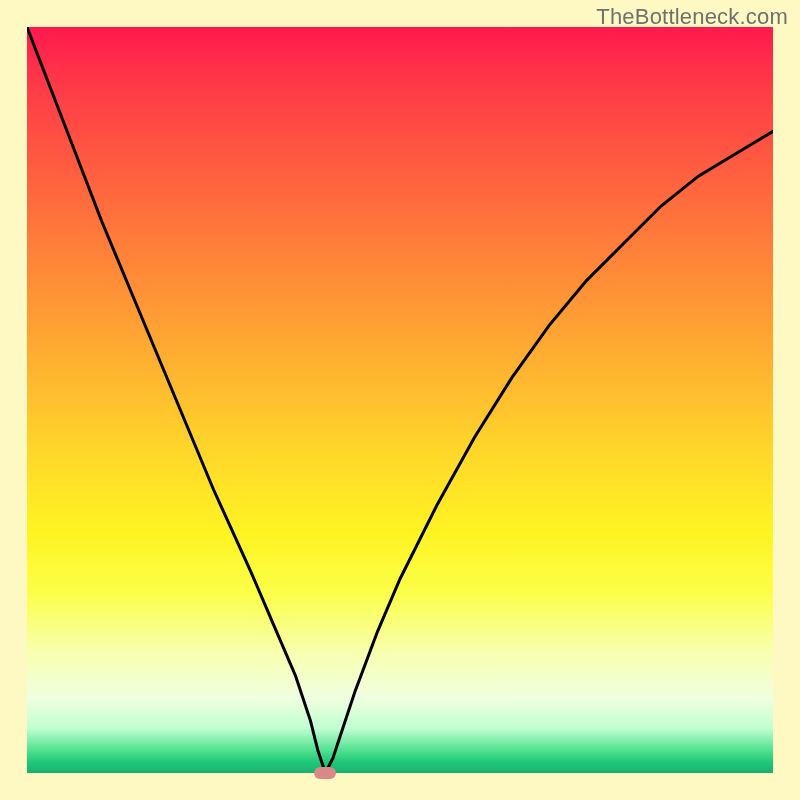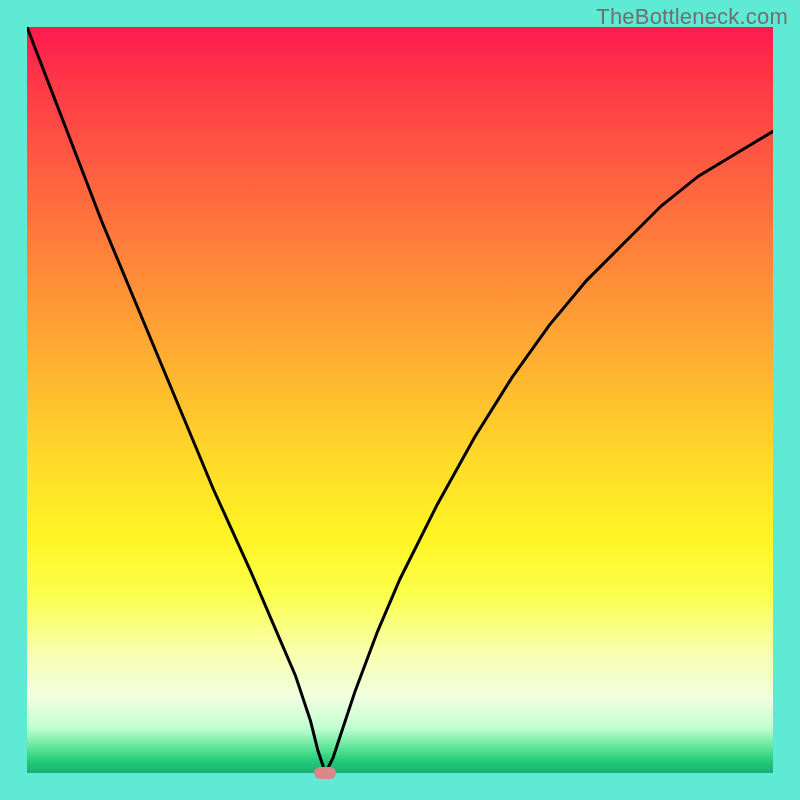--- a/index.html
+++ b/index.html
@@ -10,21 +10,21 @@
     background: #000;
     overflow: hidden;
     font-family: Arial, Helvetica, sans-serif;
   }
   .frame {
     position: absolute;
     top: 0;
     left: 0;
     width: 800px;
     height: 800px;
-    background: #5eead4;
+    background: #fef9c3;
   }
   .plot-area {
     position: absolute;
     top: 27px;
     left: 27px;
     width: 746px;
     height: 746px;
     background: linear-gradient(to bottom,
       #ff1a4d 0%,
       #ff3a47 8%,

